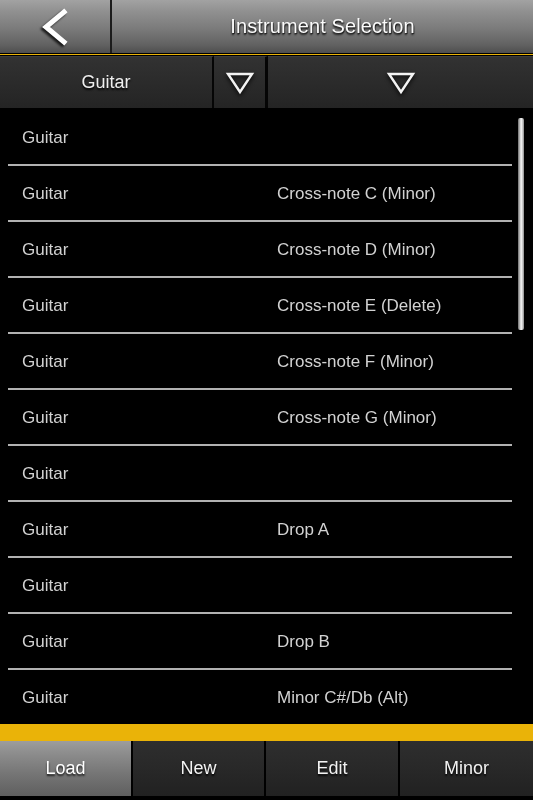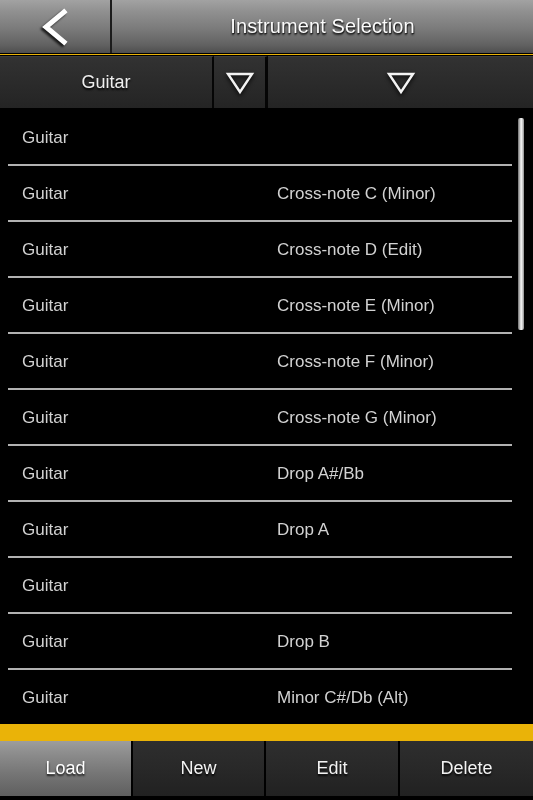--- a/index.html
+++ b/index.html
@@ -162,41 +162,40 @@
           <span class="cell-inst">Guitar</span>
           <div class="row-sep"></div>
         </div>
         <div class="row">
           <span class="cell-inst">Guitar</span>
           <span class="cell-tune">Cross-note C (Minor)</span>
           <div class="row-sep"></div>
         </div>
         <div class="row">
           <span class="cell-inst">Guitar</span>
-          <span class="cell-tune">Cross-note D (Edit)</span>
-          <div class="row-sep"></div>
-        </div>
-        <div class="row">
-          <span class="cell-inst">Guitar</span>
-          <span class="cell-tune">Cross-note E (Minor)</span>
+          <span class="cell-tune">Cross-note D (Minor)</span>
+          <div class="row-sep"></div>
+        </div>
+        <div class="row">
+          <span class="cell-inst">Guitar</span>
+          <span class="cell-tune">Cross-note E (Delete)</span>
           <div class="row-sep"></div>
         </div>
         <div class="row">
           <span class="cell-inst">Guitar</span>
           <span class="cell-tune">Cross-note F (Minor)</span>
           <div class="row-sep"></div>
         </div>
         <div class="row">
           <span class="cell-inst">Guitar</span>
           <span class="cell-tune">Cross-note G (Minor)</span>
           <div class="row-sep"></div>
         </div>
         <div class="row">
           <span class="cell-inst">Guitar</span>
-          <span class="cell-tune">Drop A#/Bb</span>
           <div class="row-sep"></div>
         </div>
         <div class="row">
           <span class="cell-inst">Guitar</span>
           <span class="cell-tune">Drop A</span>
           <div class="row-sep"></div>
         </div>
         <div class="row">
           <span class="cell-inst">Guitar</span>
           <div class="row-sep"></div>
@@ -220,17 +219,17 @@
       <div class="btn b1 btn-active">
         <span>Load</span>
       </div>
       <div class="btn b2 btn-idle">
         <span>New</span>
       </div>
       <div class="btn b3 btn-idle">
         <span>Edit</span>
       </div>
       <div class="btn b4 btn-idle">
-        <span>Delete</span>
+        <span>Minor</span>
       </div>
     </div>
 
 </div>
 
 </body></html>

